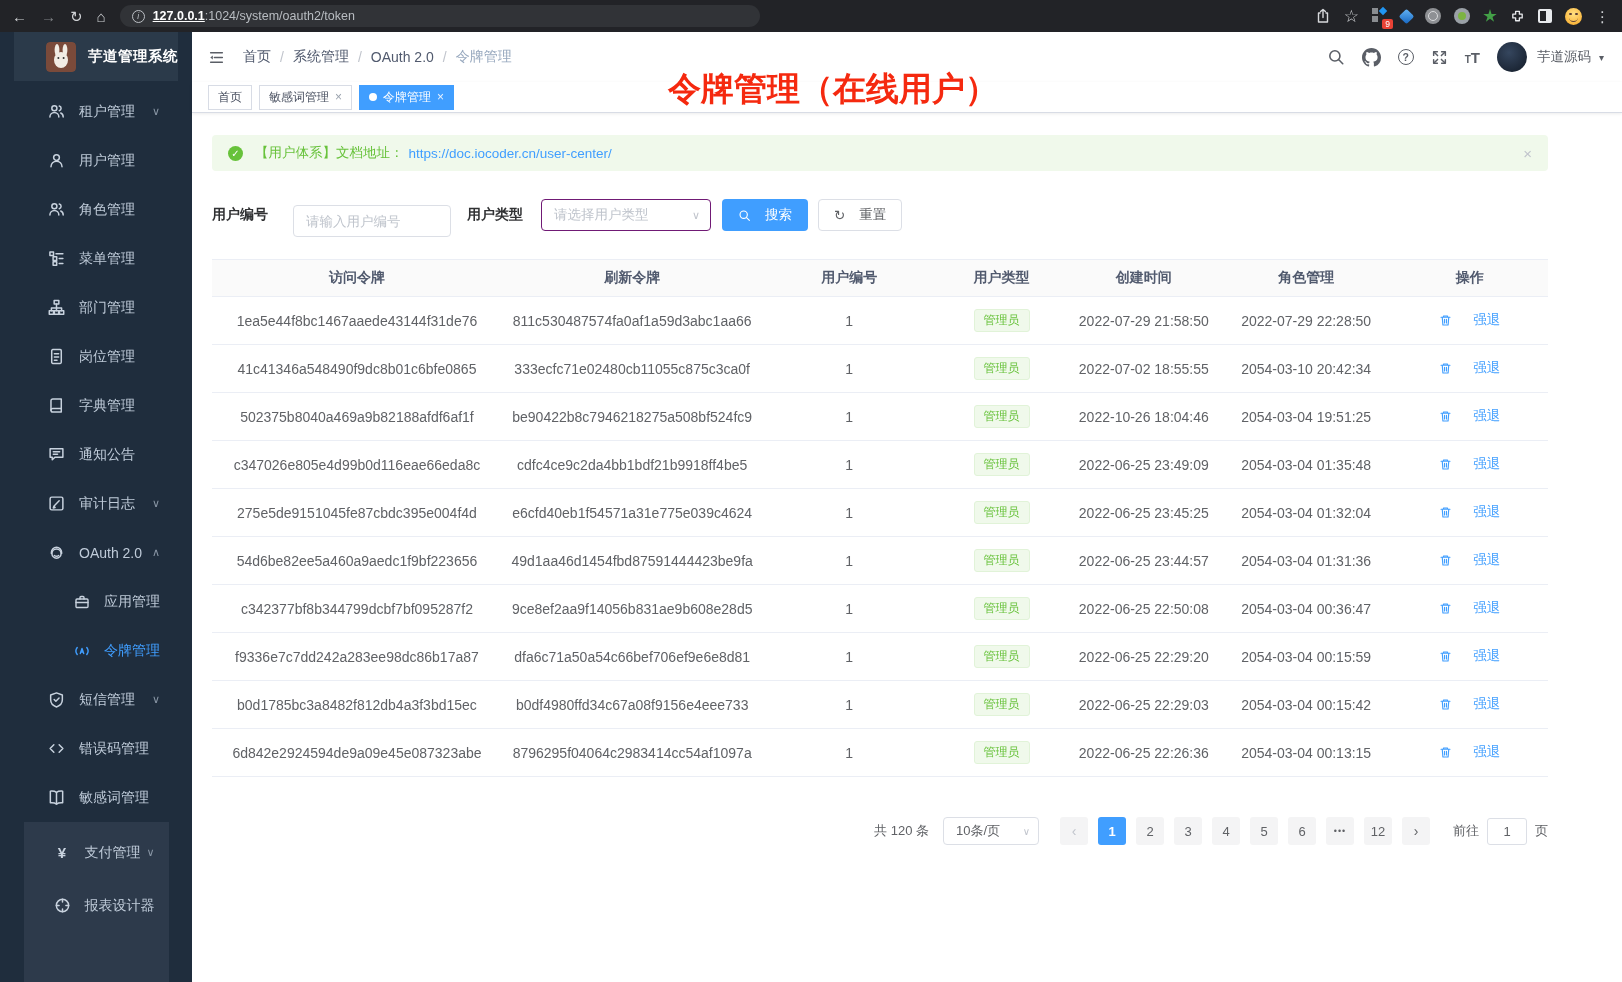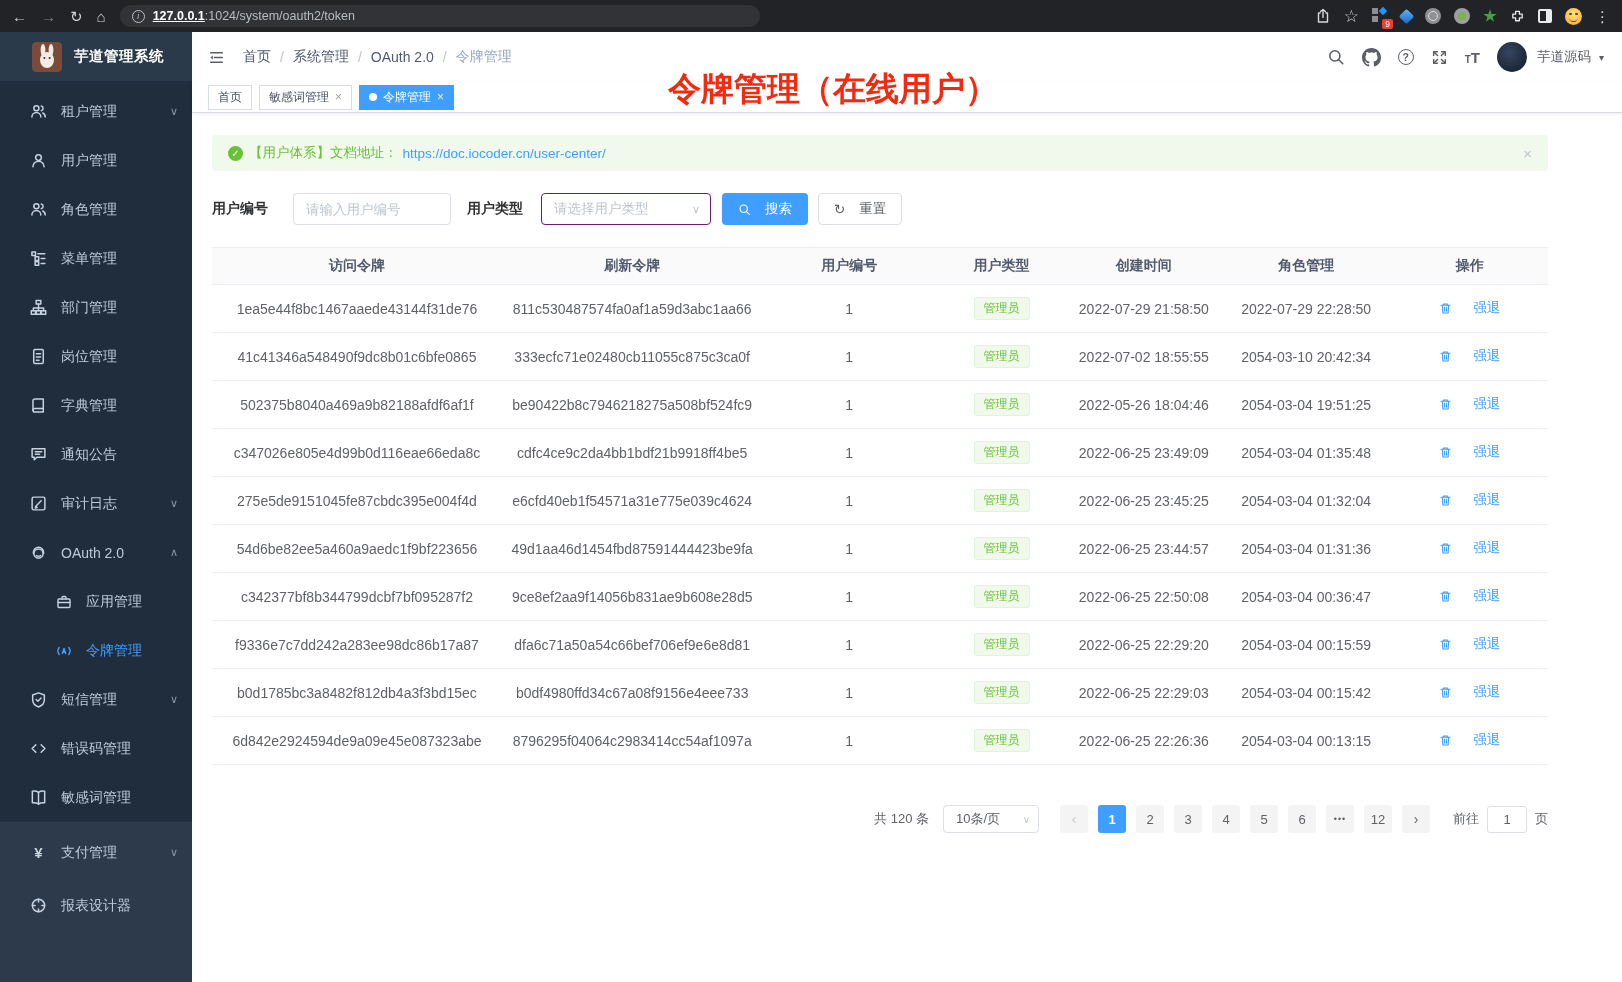--- a/index.html
+++ b/index.html
@@ -34,21 +34,21 @@
   .white-sq { width:14px; height:14px; border:2px solid #e8eaed; border-radius:2px; border-right-width:6px; }
   .emoji { width:17px; height:17px; border-radius:50%; background:radial-gradient(circle at 50% 35%,#ffe082,#f9a825); position:relative; }
   .emoji::before { content:""; position:absolute; left:4px; top:5px; width:2.5px; height:2.5px;
     background:#5d4037; border-radius:50%; box-shadow:6px 0 0 #5d4037; }
   .emoji::after { content:""; position:absolute; left:4px; top:9px; width:9px; height:4px;
     border-bottom:1.8px solid #5d4037; border-radius:0 0 8px 8px; }
   svg.line { fill:none; stroke:currentColor; stroke-width:1.4; stroke-linecap:round; stroke-linejoin:round; }
 
   
   .app { display:flex; height:950px; }
-  .sidebar { width:192px; background:#1f2d3d; display:flex; flex-direction:column; flex-shrink:0; }
+  .sidebar { width:192px; background:#1f2d3d; display:flex; flex-direction:column; flex-shrink:0;align-items:center; }
   .logo-row { height:49px; background:#2b3a4a; display:flex; align-items:center; padding-left:32px; flex-shrink:0; }
   .logo-img { width:30px; height:30px; border-radius:4px; margin-right:12px; flex-shrink:0; }
   .logo-title { color:#fff; font-size:14.5px; font-weight:700; letter-spacing:.5px; }
   .menu { padding-top:6px; }
   .menu-item { height:49px; display:flex; align-items:center; padding:0 14px 0 30px;
     color:#bfcbd9; font-size:14px; cursor:pointer; }
   .menu-item .mi-icon { width:17px; height:17px; margin-right:14px; color:#c8d2de; flex-shrink:0; display:flex; align-items:center; justify-content:center; }
   .menu-item .mi-arrow { margin-left:auto; color:#8a97a6; font-size:11px; }
   .menu-item.sub { padding-left:55px; }
   .menu-item.active, .menu-item.active .mi-icon { color:#409eff; }
@@ -83,28 +83,28 @@
   .tab-dot { width:8px; height:8px; border-radius:50%; background:#fff; }
 
   .annotation { position:absolute; left:476px; top:35px; font-size:33px; font-weight:600;
     color:#f5290f; z-index:5; white-space:nowrap; pointer-events:none; }
 
   .content { flex:1; padding:22px 74px 0 20px; overflow:hidden; }
 
   .alert { height:36px; background:#f0f9eb; border-radius:4px; display:flex; align-items:center; padding:0 16px; }
   .alert-check { width:15px; height:15px; border-radius:50%; background:#67c23a; color:#fff;
     font-size:10px; display:flex; align-items:center; justify-content:center; flex-shrink:0; }
-  .alert-text { color:#67c23a; font-size:13.5px; margin-left:6px; }
+  .alert-text { color:#67c23a; font-size:13.5px; margin-left:12px; }
   .alert-link { color:#409eff; font-size:13.5px; margin-left:5px; text-decoration:none; }
   .alert-close { margin-left:auto; color:#c0c4cc; font-size:15px; cursor:pointer; }
 
   .filters { display:flex; align-items:center; margin-top:22px; font-size:14px; }
   .f-label { font-weight:700; color:#303133; }
   .f-input { width:158px; height:32px; border:1px solid #dcdfe6; border-radius:4px; margin-left:25px;
-    padding:0 12px; font-size:13.5px; color:#606266; outline:none; }
+    padding:0 12px; font-size:13.5px; color:#606266; outline:none;margin-top:12px; }
   .f-input::placeholder { color:#bfc4cc; }
   .f-select { width:170px; height:32px; border:1px solid #701a75; border-radius:4px; margin-left:18px;
     display:flex; align-items:center; padding:0 10px 0 12px; font-size:13.5px; color:#bfc4cc; cursor:pointer; }
   .f-select .sel-arrow { margin-left:auto; color:#c0c4cc; font-size:11px; }
   .lbl2 { margin-left:16px; }
   .btn { height:32px; border-radius:4px; font-size:13.5px; display:flex; align-items:center; gap:14px;
     padding:0 15px; cursor:pointer; border:1px solid transparent; }
   .btn-primary { background:#409eff; color:#fff; margin-left:11px; }
   .btn-plain { background:#fff; border-color:#dcdfe6; color:#606266; margin-left:10px; }
 
@@ -496,21 +496,21 @@
                     <path d="M2.5 4h11M5.5 4V2.5h5V4M4 4l.8 9.5h6.4L12 4M6.8 6.5v4.5M9.2 6.5v4.5"></path>
                   </svg>
                   <span>强退</span>
                 </a></td>
           </tr>
           <tr>
             <td>502375b8040a469a9b82188afdf6af1f</td>
             <td>be90422b8c7946218275a508bf524fc9</td>
             <td>1</td>
             <td><span class="badge">管理员</span></td>
-            <td>2022-05-26 18:04:46</td>
+            <td>2022-10-26 18:04:46</td>
             <td>2054-03-04 19:51:25</td>
             <td><a class="action">
                   <svg class="line" viewBox="0 0 16 16">
                     <path d="M2.5 4h11M5.5 4V2.5h5V4M4 4l.8 9.5h6.4L12 4M6.8 6.5v4.5M9.2 6.5v4.5"></path>
                   </svg>
                   <span>强退</span>
                 </a></td>
           </tr>
           <tr>
             <td>c347026e805e4d99b0d116eae66eda8c</td>

